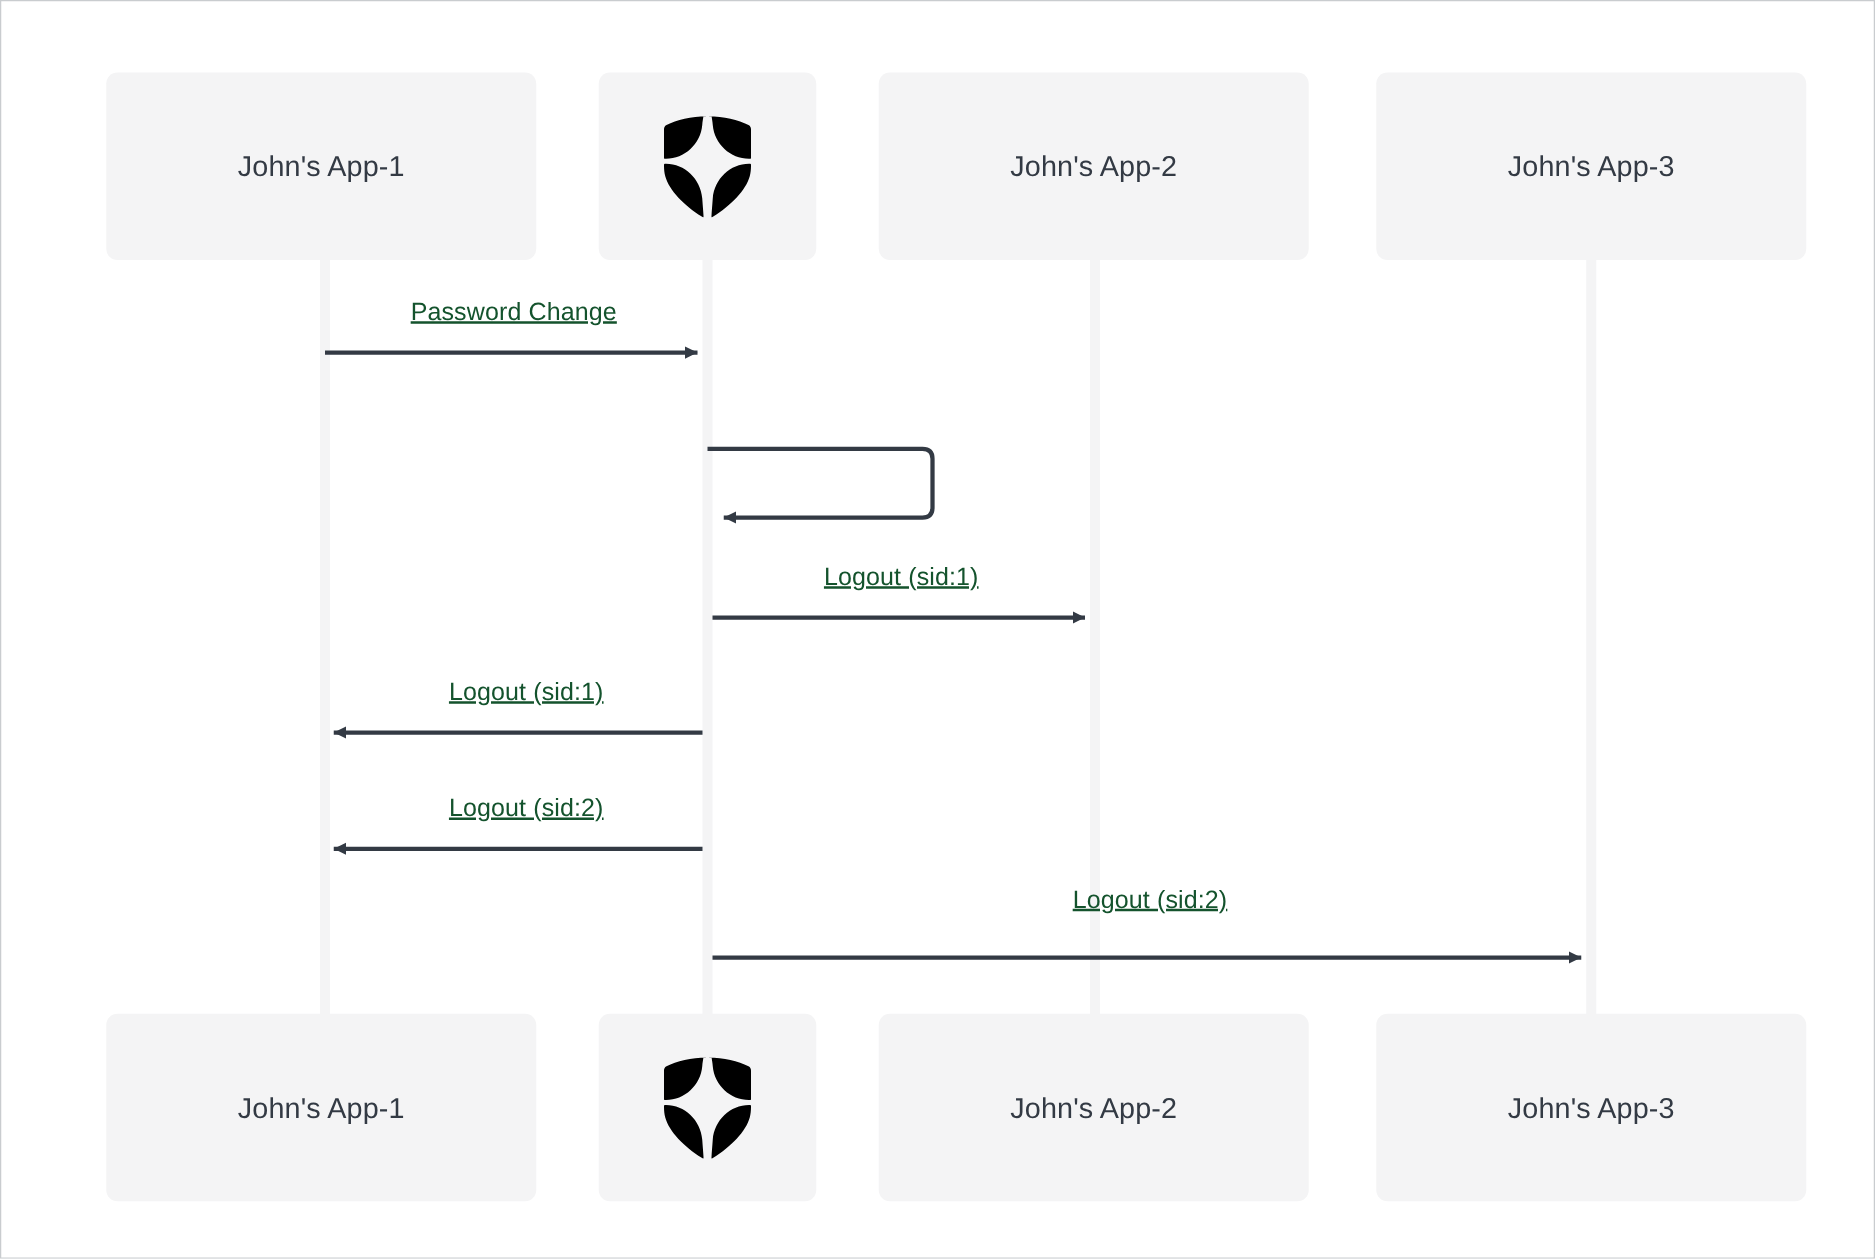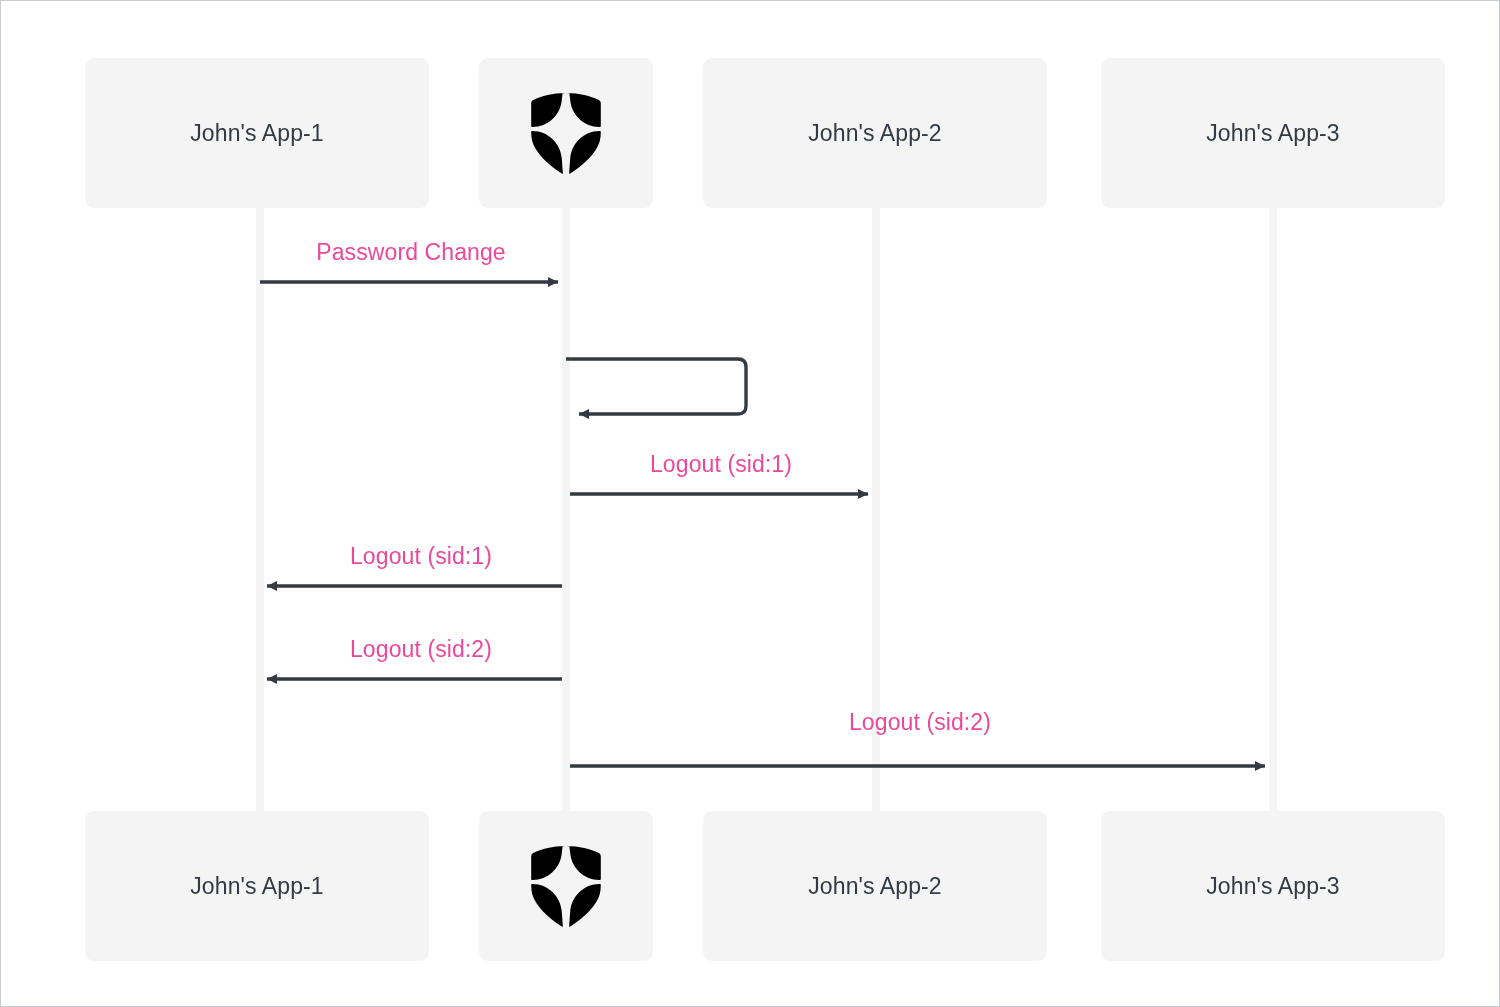--- a/index.html
+++ b/index.html
@@ -45,25 +45,26 @@
   
   .lifeline {
     position: absolute;
     width: 8px;
     background: #f4f4f5;
     z-index: 1;
   }
   
   .msg-label {
     position: absolute;
-    font-size: 23px;
-    color: #ec4899;
+    font-size: 20px;
+    color: #14532d;
     white-space: nowrap;
     z-index: 4;
     letter-spacing: 0.1px;
+    text-decoration: underline;
   }
   .msg-label.center {
     transform: translateX(-50%);
     text-align: center;
   }
   
   #arrows {
     position: absolute;
     left: 0;
     top: 0;

